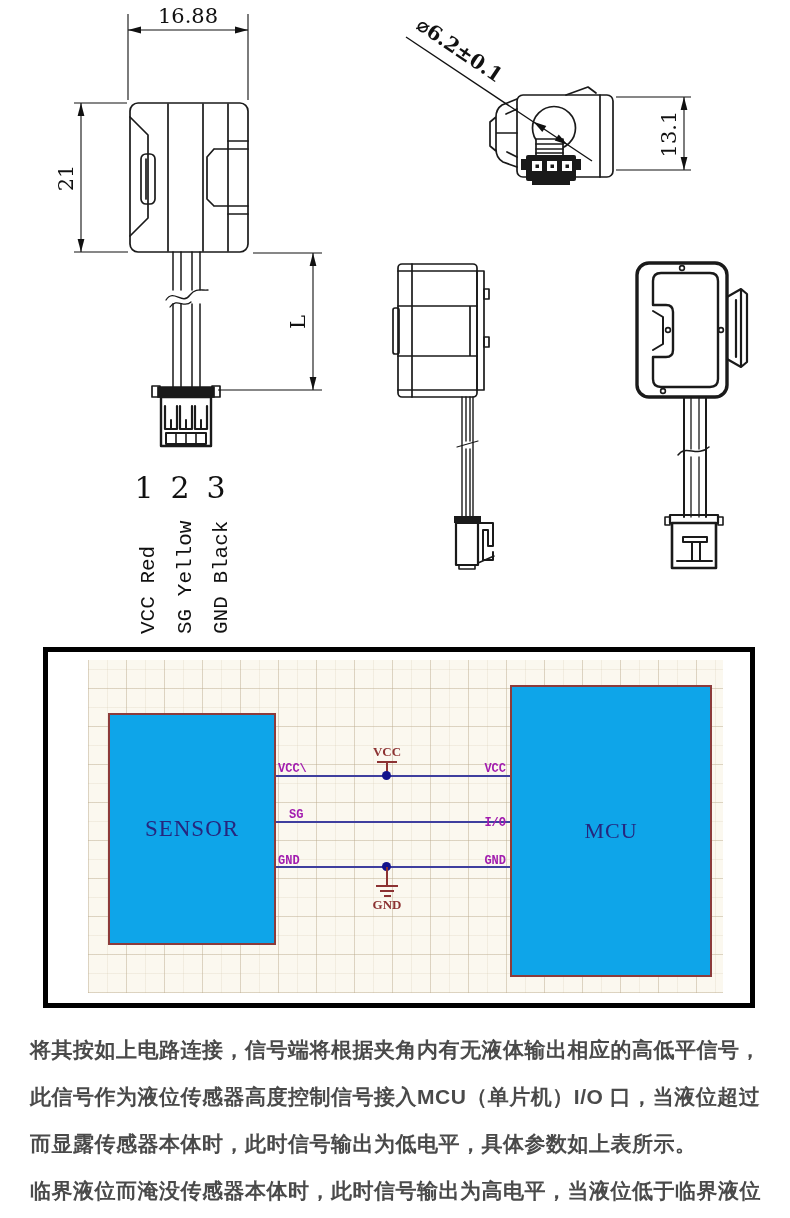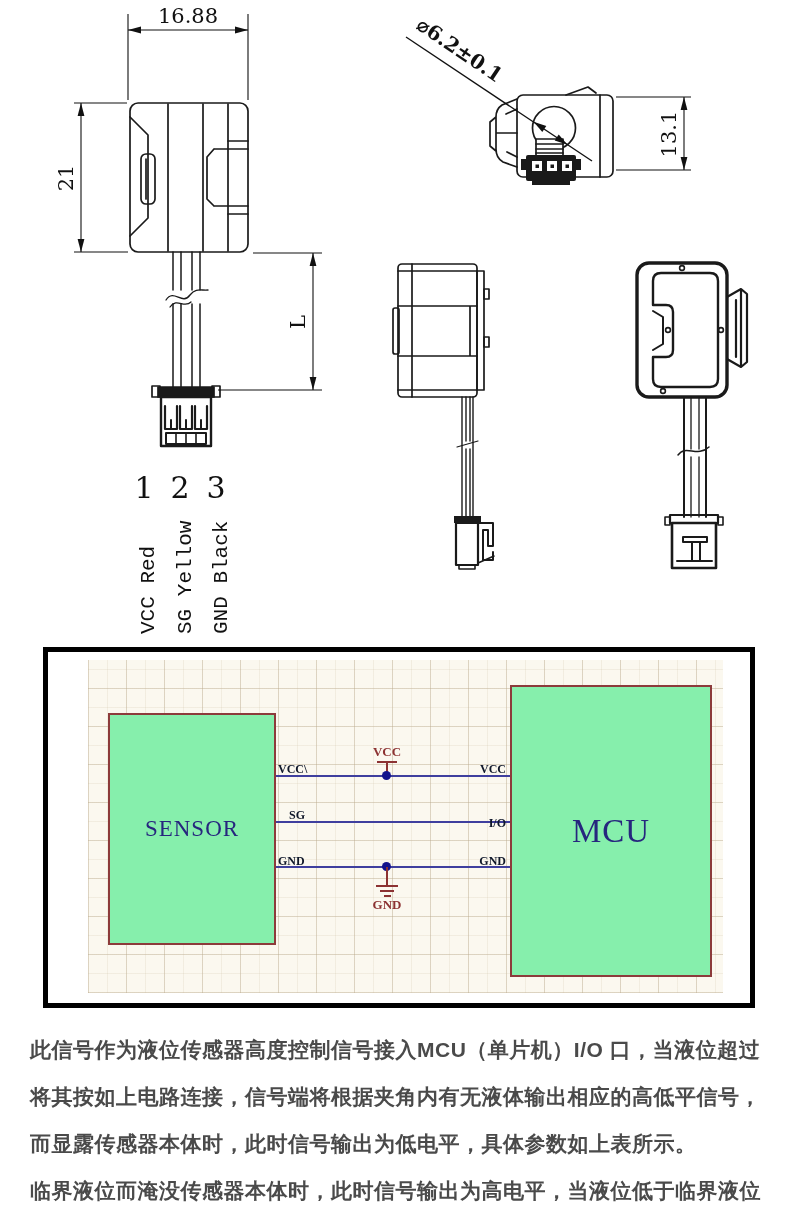--- a/index.html
+++ b/index.html
@@ -22,30 +22,30 @@
     position:absolute;left:40px;top:8px;width:635px;height:333px;
     background-color:#FBF8EF;
     background-image:
       repeating-linear-gradient(0deg, rgba(186,170,142,0.38) 0px, rgba(186,170,142,0.38) 1px, transparent 1px, transparent 38px),
       repeating-linear-gradient(90deg, rgba(186,170,142,0.38) 0px, rgba(186,170,142,0.38) 1px, transparent 1px, transparent 38px),
       repeating-linear-gradient(0deg, rgba(204,190,162,0.20) 0px, rgba(204,190,162,0.20) 1px, transparent 1px, transparent 19px),
       repeating-linear-gradient(90deg, rgba(204,190,162,0.20) 0px, rgba(204,190,162,0.20) 1px, transparent 1px, transparent 19px);
   }
   .block{
     position:absolute;box-sizing:border-box;
-    background:#86efac;border:2px solid #8C3B3B;
+    background:#0ea5e9;border:2px solid #8C3B3B;
     display:flex;align-items:center;justify-content:center;
     font-family:"Liberation Serif",serif;color:#26267E;letter-spacing:1px;
   }
   .block-sensor{left:60px;top:61px;width:168px;height:232px;font-size:23px;}
-  .block-mcu{left:462px;top:33px;width:202px;height:292px;font-size:33px;}
+  .block-mcu{left:462px;top:33px;width:202px;height:292px;font-size:22px;}
   .wire{position:absolute;left:228px;width:234px;height:2px;background:#3F3F9E;}
   .net-label{
-    position:absolute;height:14px;font-family:Liberation Serif, serif;
-    font-size:12px;font-weight:700;color:#0f172a;line-height:14px;
+    position:absolute;height:14px;font-family:Liberation Mono, monospace;
+    font-size:12px;font-weight:700;color:#a21caf;line-height:14px;
   }
   .net-label.right{width:60px;left:398px;text-align:right;}
   .pwr{position:absolute;background:#8C3232;}
   .pwr-text{
     position:absolute;left:314px;width:50px;text-align:center;
     font-family:"Liberation Serif",serif;font-size:13px;font-weight:700;color:#8C3232;
   }
   .junction{position:absolute;width:9px;height:9px;border-radius:50%;background:#14148C;}
 
   
@@ -205,17 +205,17 @@
 
   <div class="junction" style="left:334px;top:210px;"></div>
   <div class="pwr" style="left:338px;top:215px;width:2px;height:18px;"></div>
   <div class="pwr" style="left:328px;top:233px;width:22px;height:2px;"></div>
   <div class="pwr" style="left:332px;top:238px;width:14px;height:2px;"></div>
   <div class="pwr" style="left:336px;top:243px;width:7px;height:2px;"></div>
   <div class="pwr-text" style="top:245px;">GND</div>
 </div>
 
 <div class="description">
+  <div>将其按如上电路连接，信号端将根据夹角内有无液体输出相应的高低平信号，</div>
   <div>此信号作为液位传感器高度控制信号接入MCU（单片机）I/O 口，当液位超过</div>
-  <div>将其按如上电路连接，信号端将根据夹角内有无液体输出相应的高低平信号，</div>
   <div>而显露传感器本体时，此时信号输出为低电平，具体参数如上表所示。</div>
   <div>临界液位而淹没传感器本体时，此时信号输出为高电平，当液位低于临界液位</div>
 </div>
 
 </body></html>

